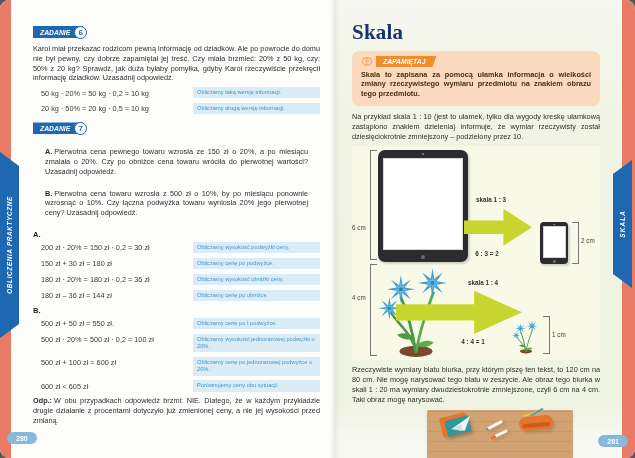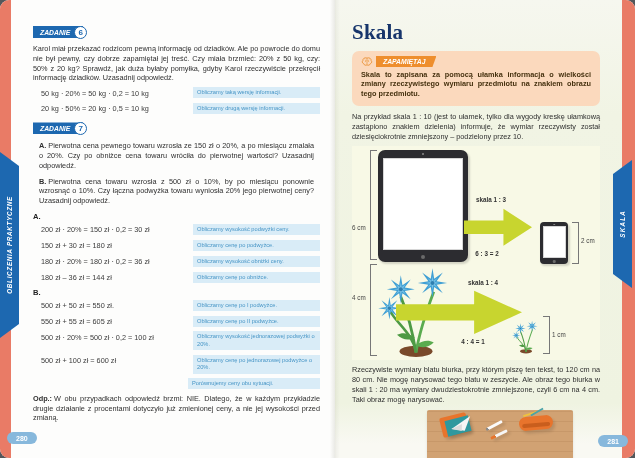--- a/index.html
+++ b/index.html
@@ -33,21 +33,21 @@
 
   
   .zbadge{display:flex;align-items:center;height:14px;margin:0 0 5px;}
   .zribbon{background:#1d68b0;color:#fff;font-style:italic;font-weight:bold;font-size:6.8px;
     padding:2.5px 13px 2.5px 7px;clip-path:polygon(0 0,100% 0,calc(100% - 5px) 100%,0 100%);}
   .zcircle{width:11px;height:11px;border:1.6px solid #1d68b0;background:#fff;color:#1d68b0;border-radius:50%;
     font-weight:bold;font-size:8px;display:grid;place-items:center;margin-left:-9px;z-index:1;}
 
   
   .ptext{margin:3px 0 4px;font-size:7.3px;line-height:1.34;color:#2f2f2f;text-align:justify;}
-  .ptext.tight{margin:6px;}
+  .ptext.tight{margin:12px;}
   .inl{margin-right:2px;}
   .slabel{font-weight:bold;font-size:7.6px;color:#222;margin:4px 0 3px;}
 
   
   .eqblock{margin:2px 0 4px 8px;}
   .eqrow{display:flex;align-items:flex-start;margin-bottom:4.5px;}
   .eq{font-size:7.3px;color:#3c3c3c;flex:0 0 152px;padding-top:1.5px;}
   .note{width:124px;margin-left:auto;background:#d9ecf7;color:#4695c6;font-size:5.7px;line-height:1.3;padding:2px 4px;}
 
   
@@ -158,32 +158,29 @@
         </div>
       </div>
 
       <div class="slabel">B.</div>
       <div class="eqblock">
         <div class="eqrow">
           <span class="eq">500 zł + 50 zł = 550 zł.</span>
           <span class="note">Obliczamy cenę po I podwyżce.</span>
         </div>
         <div class="eqrow">
-          <span class="eq">550 zł + 55 zł = 605 zł</span>
-          <span class="note">Obliczamy cenę po II podwyżce.</span>
-        </div>
-        <div class="eqrow">
           <span class="eq">500 zł · 20% = 500 zł · 0,2 = 100 zł</span>
           <span class="note">Obliczamy wysokość jednorazowej podwyżki o 20%.</span>
         </div>
         <div class="eqrow">
           <span class="eq">500 zł + 100 zł = 600 zł</span>
           <span class="note">Obliczamy cenę po jednorazowej podwyżce o 20%.</span>
         </div>
         <div class="eqrow">
+          <span class="eq">600 zł &lt; 605 zł</span>
           <span class="note">Porównujemy ceny obu sytuacji.</span>
         </div>
       </div>
 
       <p class="ptext"><b class="inl">Odp.:</b><span>W obu przypadkach odpowiedź brzmi: NIE. Dlatego, że w każdym przykładzie drugie działanie z procentami dotyczyło już zmienionej ceny, a nie jej wysokości przed zmianą.</span></p>
     </div>
 
     <div class="gutter"></div>
 
     <div class="page page-right">

